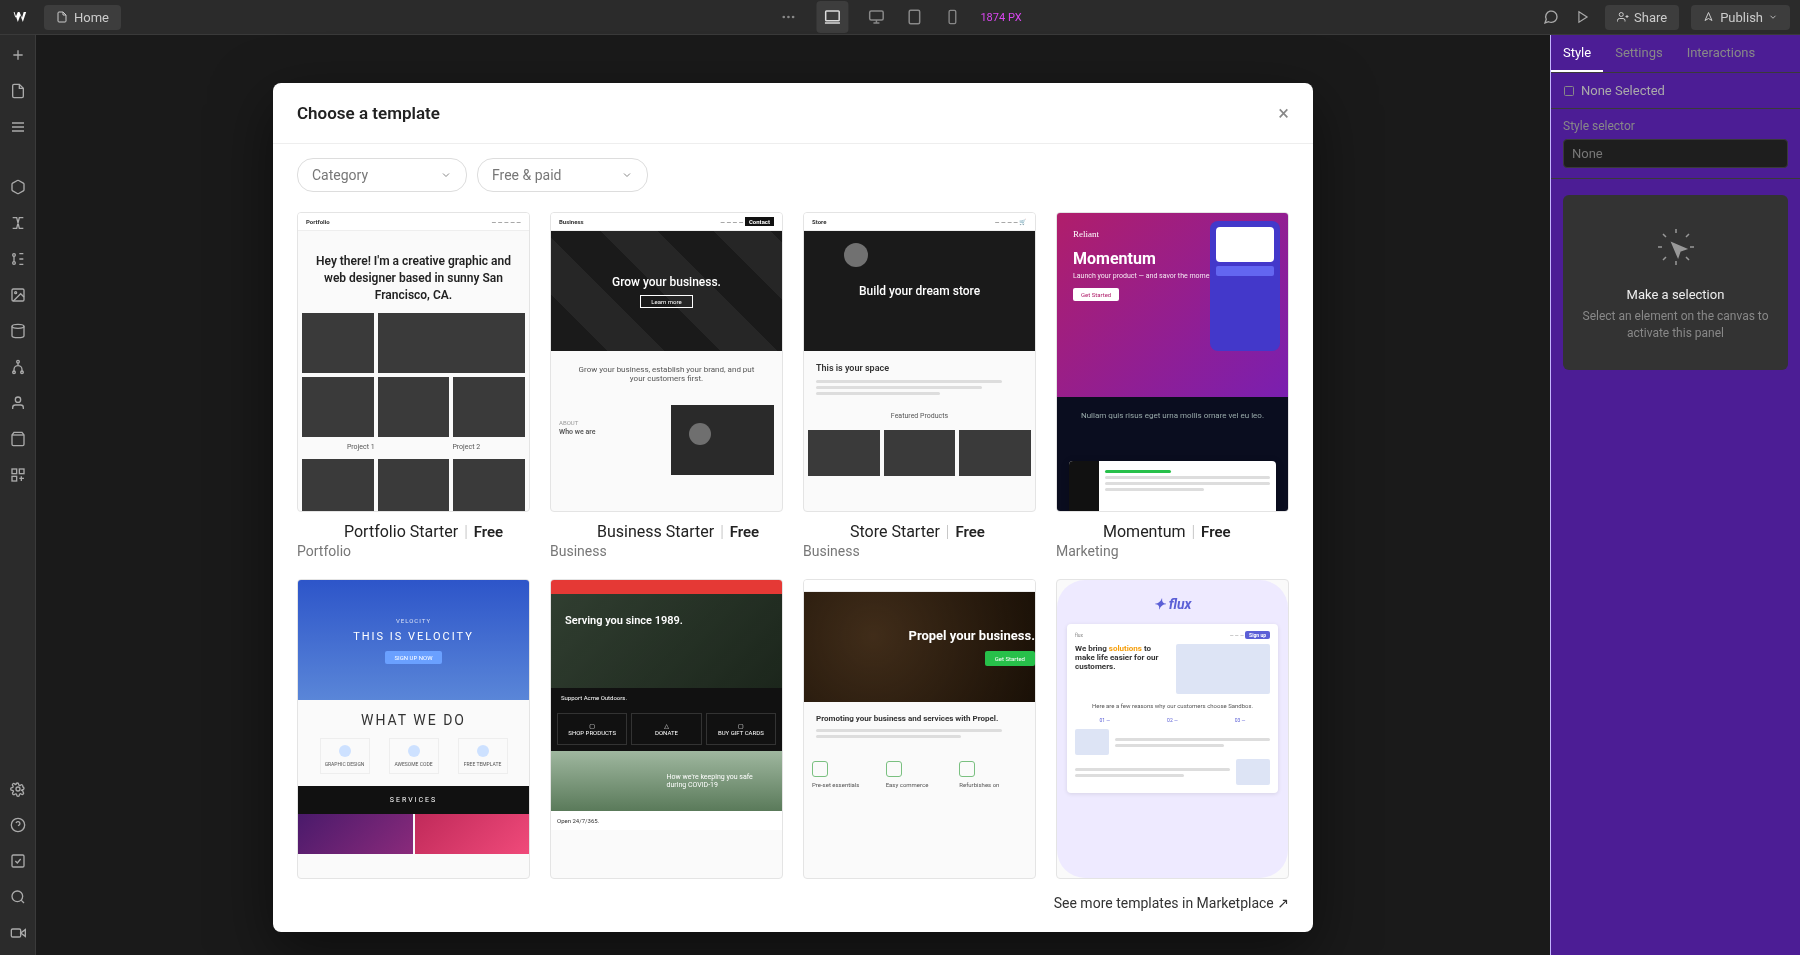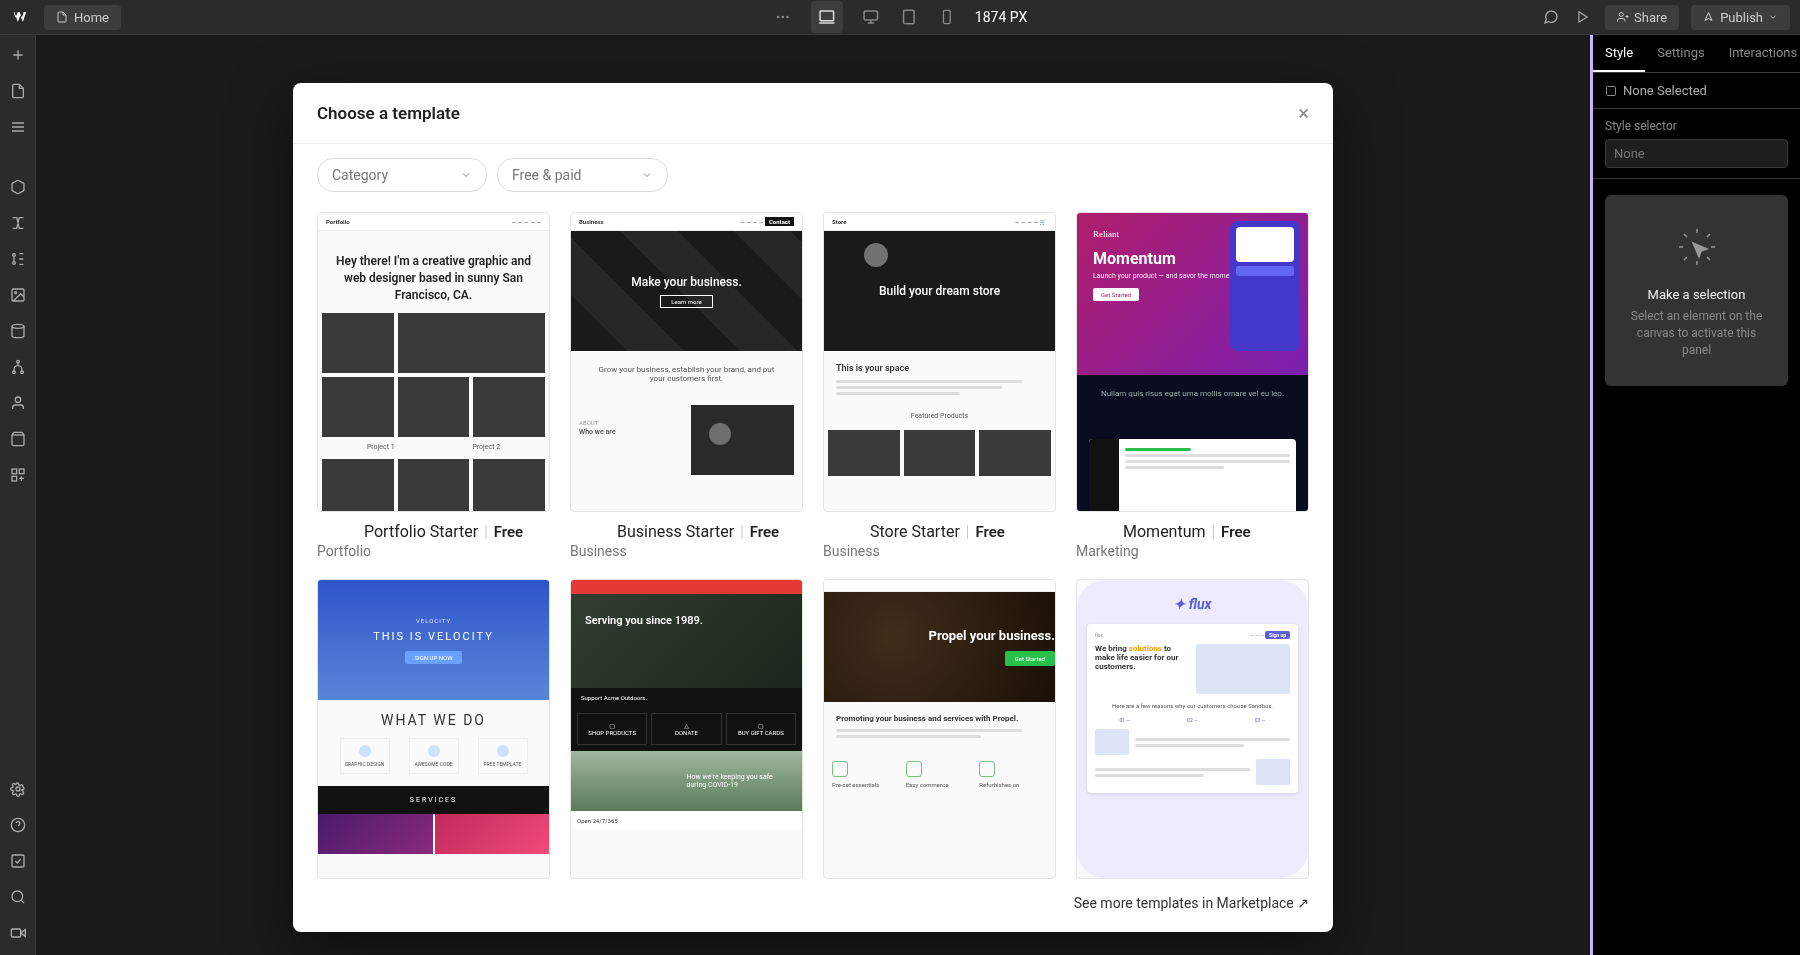--- a/index.html
+++ b/index.html
@@ -3,30 +3,30 @@
 <meta charset="utf-8">
 <style>
 * { margin:0; padding:0; box-sizing:border-box; font-family:-apple-system,BlinkMacSystemFont,"Segoe UI",Roboto,sans-serif; }
 body { background:#1a1a1a; width:1800px; height:955px; overflow:hidden; color:#ccc; }
 .top-bar { height:35px; background:#2b2b2b; display:flex; align-items:center; padding:0 10px; border-bottom:1px solid #3a3a3a; }
 .logo-icon { width:24px; height:24px; margin-right:10px; display:flex;align-items:center;justify-content:center;}
 .home-btn { background:#3d3d3d; border:none; color:#ccc; padding:5px 12px; border-radius:4px; font-size:13px; display:flex; align-items:center; gap:6px; cursor:pointer; }
 .top-center { position:absolute; left:50%; transform:translateX(-50%); display:flex; align-items:center; gap:18px; }
 .tc-icon { width:20px; height:20px; display:flex; align-items:center; justify-content:center; color:#888; cursor:pointer;}
 .tc-icon.active-frame{ background:#3d3d3d; padding:6px; width:32px; height:32px; border-radius:4px; color:#ddd;}
-.vp-label { color:#ffffff; font-size:14px; }
+.vp-label { color:#d946ef; font-size:11px; }
 .top-right { margin-left:auto; display:flex; align-items:center; gap:12px; }
 .share-btn, .publish-btn { background:#3d3d3d; border:none; color:#ccc; padding:5px 12px; border-radius:4px; font-size:13px; cursor:pointer; display:flex; align-items:center; gap:5px;}
 .publish-btn { background:#3d3d3d; }
 .main { display:flex; height:calc(100% - 35px); }
 .left-rail { width:36px; background:#2b2b2b; border-right:1px solid #3a3a3a; display:flex; flex-direction:column; align-items:center; padding-top:10px; gap:16px; }
 .rail-icon { width:20px; height:20px; color:#888; cursor:pointer; display:flex;align-items:center;justify-content:center;}
 .rail-bottom { margin-top:auto; display:flex; flex-direction:column; gap:16px; padding-bottom:12px;align-items:center;}
 .canvas { flex:1; background:#1a1a1a; position:relative; }
-.right-panel { width:210px; background:#000000; border-left:3px solid #c4b5fd; padding:0; font-size:13px;}
+.right-panel { width:250px; background:#4c1d95; border-left:1px solid #c4b5fd; padding:0; font-size:13px;}
 .tabs { display:flex; border-bottom:1px solid #3a3a3a; }
 .tab { padding:10px 12px; color:#888; font-size:13px; cursor:pointer; border-bottom:2px solid transparent;}
 .tab.active { color:#fff; border-bottom:2px solid #fff;}
 .sec { padding:10px 12px; border-bottom:1px solid #3a3a3a; }
 .sec-label { color:#888; font-size:12px; margin-bottom:6px;}
 .sel-box { background:#1e1e1e; border:1px solid #3a3a3a; border-radius:4px; padding:6px 8px; color:#777; font-size:13px;}
 .placeholder-card { margin:16px 12px; background:#333; border-radius:6px; padding:28px 16px; text-align:center; color:#aaa; }
 .placeholder-card .cursor-svg{ margin:0 auto 16px; width:48px; height:48px; color:#888;}
 .placeholder-card .t1 { color:#eee; font-size:13px; margin-bottom:6px;}
 .placeholder-card .t2 { color:#888; font-size:12px; line-height:1.4;}
@@ -60,21 +60,21 @@
 .t-hero-dark{background:#1a1a1a;color:#fff;height:120px;position:relative;display:flex;align-items:center;justify-content:center;}
 .t-hero-dark .h{font-size:12px;font-weight:500;position:relative;z-index:2;}
 .t-sub{padding:14px 20px;text-align:center;font-size:8px;color:#555;}
 .t-split{display:flex;gap:8px;padding:8px;}
 .t-split .a{flex:1;font-size:7px;color:#555;padding-top:14px;}
 .t-split .b{flex:1;background:#2a2a2a;height:70px;position:relative;}
 .circ{position:absolute;border-radius:50%;background:rgba(200,200,200,.4);}
 .t-btn{display:inline-block;border:1px solid #999;padding:2px 10px;font-size:6px;margin-top:6px;}
 .t-prod-row{display:flex;gap:4px;padding:4px;}
 .t-prod-row div{flex:1;height:46px;background:#3a3a3a;}
-.t-mom-hero{background:linear-gradient(135deg,#b01e6b,#7a1fb0);height:162px;padding:16px;color:#fff;position:relative;}
+.t-mom-hero{background:linear-gradient(135deg,#b01e6b,#7a1fb0);height:184px;padding:16px;color:#fff;position:relative;}
 .t-mom-hero .brand{font-family:cursive;font-size:9px;}
 .t-mom-hero .h{font-size:16px;font-weight:700;margin-top:10px;}
 .t-mom-hero .s{font-size:7px;margin-top:4px;opacity:.9;}
 .t-mom-hero .cta{background:#fff;color:#b01e6b;font-size:6px;padding:3px 8px;border-radius:2px;display:inline-block;margin-top:8px;}
 .t-mom-dark{background:#0a0d1f;color:#9aa;text-align:center;font-size:8px;padding:14px 20px;height:64px;}
 .t-mom-app{background:#fff;margin:0 12px;height:90px;border-radius:4px;box-shadow:0 2px 8px rgba(0,0,0,.2);display:flex;overflow:hidden;}
 .t-mom-app .side{width:30px;background:#111;}
 .t-mom-app .stuff{flex:1;padding:6px;}
 .ph-line{height:3px;background:#ddd;margin:3px 0;border-radius:2px;}
 .t-vel-hero{background:linear-gradient(180deg,#2d55c9,#5a86d8);height:120px;color:#fff;display:flex;flex-direction:column;align-items:center;justify-content:center;}
@@ -370,21 +370,21 @@
             <div class="thumb">
               <div class="t-nav">
                   <span class="brand">Business</span>
                   <span>— — — — <b style="background:#111;color:#fff;padding:1px 4px">Contact</b></span>
                 </div>
               <div class="t-hero-dark">
                 <div class="circ" style="width:30px;height:30px;left:12px;top:12px"></div>
                 <div class="circ" style="width:26px;height:26px;right:20px;top:30px"></div>
                 <div style="position:absolute;inset:0;background:repeating-linear-gradient(45deg,#1a1a1a 0 40px,#262626 40px 80px)"></div>
                 <div style="position:relative;z-index:2;text-align:center">
-                  <div class="h">Make your business.</div>
+                  <div class="h">Grow your business.</div>
                   <div class="t-btn" style="border-color:#fff;color:#fff">Learn more</div>
                 </div>
               </div>
               <div class="t-sub">Grow your business, establish your brand, and put your customers first.</div>
               <div class="t-split">
                 <div class="a">
                     <div style="font-size:6px;color:#999">ABOUT</div>
                     <div style="font-weight:600;margin-top:2px">Who we are</div>
                   </div>
                 <div class="b">

